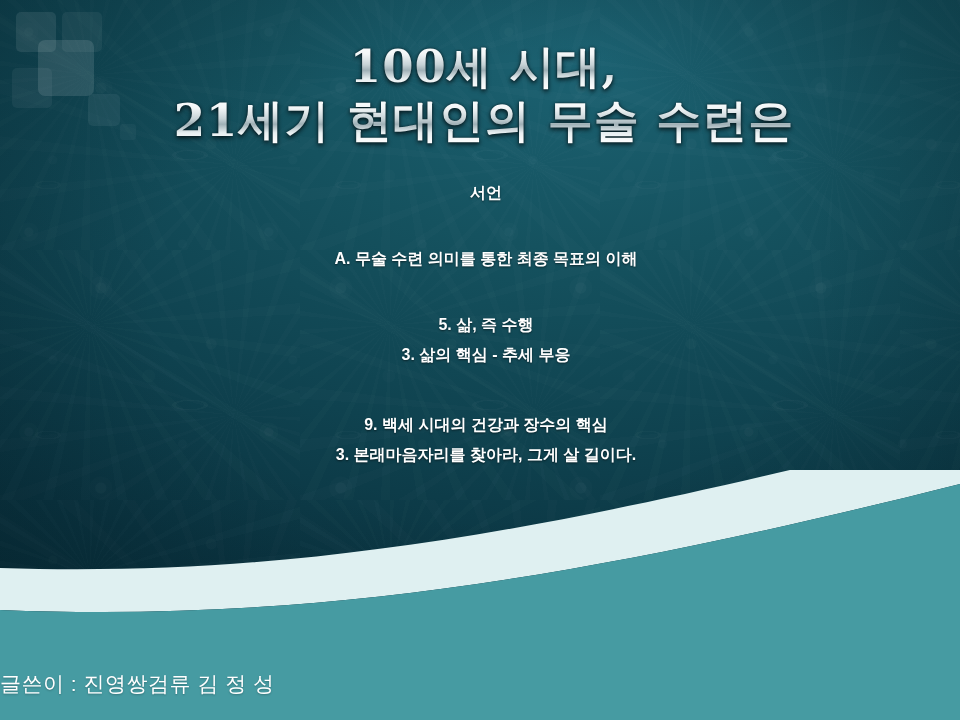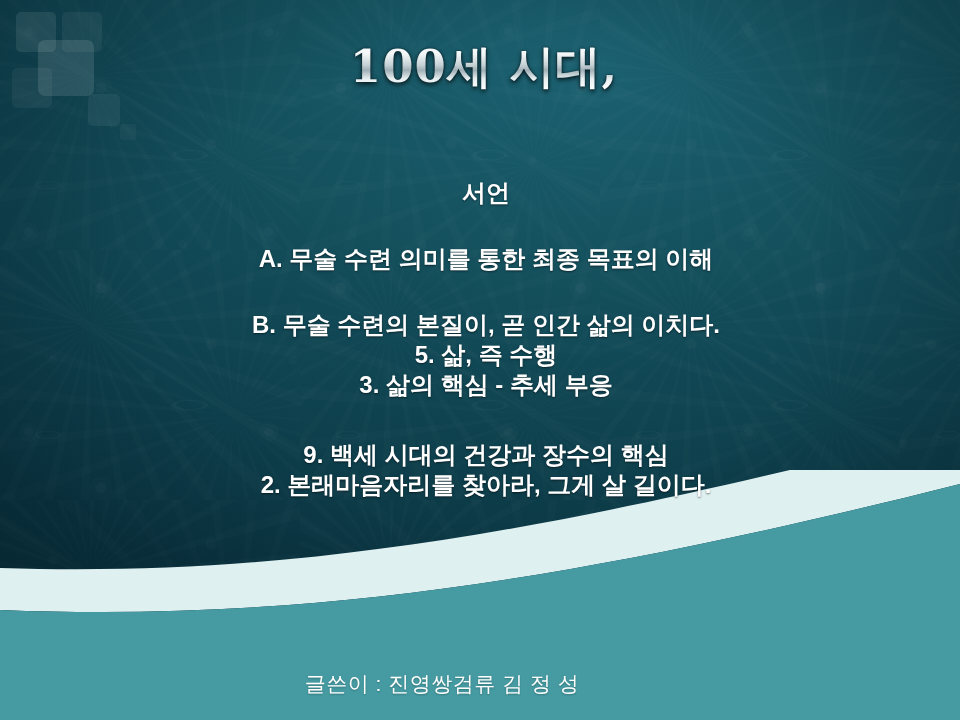--- a/index.html
+++ b/index.html
@@ -111,40 +111,39 @@
     padding-left: 8px;
   }
 
   
   .body-block {
     position: absolute;
     left: 12px; right: 0;
     top: 178px;
     text-align: center;
     color: #ffffff;
-    font-size: 24px;
+    font-size: 16px;
     font-weight: bold;
     line-height: 30px;
     text-shadow: 0 1px 2px rgba(0,0,0,.5);
   }
   .body-line { white-space: pre; }
   .spacer-md { height: 36px; }
   .spacer-lg { height: 40px; }
 
   
   .footer {
     position: absolute;
     left: 0; right: 96px;
     bottom: 22px;
-    text-align: center;
+    text-align: left;
     color: #ffffff;
     font-size: 21px;
     letter-spacing: .5px;
     text-shadow: 0 1px 2px rgba(0,0,0,.25);
-    padding-left: 20px;
   }
 </style>
 </head>
 <body>
 
 <div id="slide">
 
   <div class="bg-base"></div>
   <div class="bg-pattern"></div>
   <div class="bg-pattern2"></div>
@@ -162,31 +161,31 @@
 
   <div class="curve-wrap">
     <svg viewBox="0 0 960 250" preserveAspectRatio="none" xmlns="http://www.w3.org/2000/svg">
       <path d="M0,98 C300,108 560,60 960,-42 L960,14 C570,112 300,152 0,140 Z" fill="#dff0f1"></path>
       <path d="M0,140 C300,152 570,112 960,14 L960,250 L0,250 Z" fill="#469ba2"></path>
     </svg>
   </div>
 
   <div class="title-block">
     <div class="title-line">100세 시대,</div>
+    <div class="title-line">21세기 현대인의 무술 수련은</div>
   </div>
 
   <div class="body-block">
     <div class="body-line">서언</div>
     <div class="spacer-md"></div>
     <div class="body-line">A. 무술 수련 의미를 통한 최종 목표의 이해</div>
     <div class="spacer-md"></div>
-    <div class="body-line">B. 무술 수련의 본질이, 곧 인간 삶의 이치다.</div>
     <div class="body-line">5. 삶, 즉 수행</div>
     <div class="body-line">3. 삶의 핵심 - 추세 부응</div>
     <div class="spacer-lg"></div>
     <div class="body-line">9. 백세 시대의 건강과 장수의 핵심</div>
-    <div class="body-line">2. 본래마음자리를 찾아라, 그게 살 길이다.</div>
+    <div class="body-line">3. 본래마음자리를 찾아라, 그게 살 길이다.</div>
     <div class="spacer-lg"></div>
   </div>
 
   <div class="footer">글쓴이 : 진영쌍검류  김 정 성</div>
 
 </div>
 
 </body></html>

